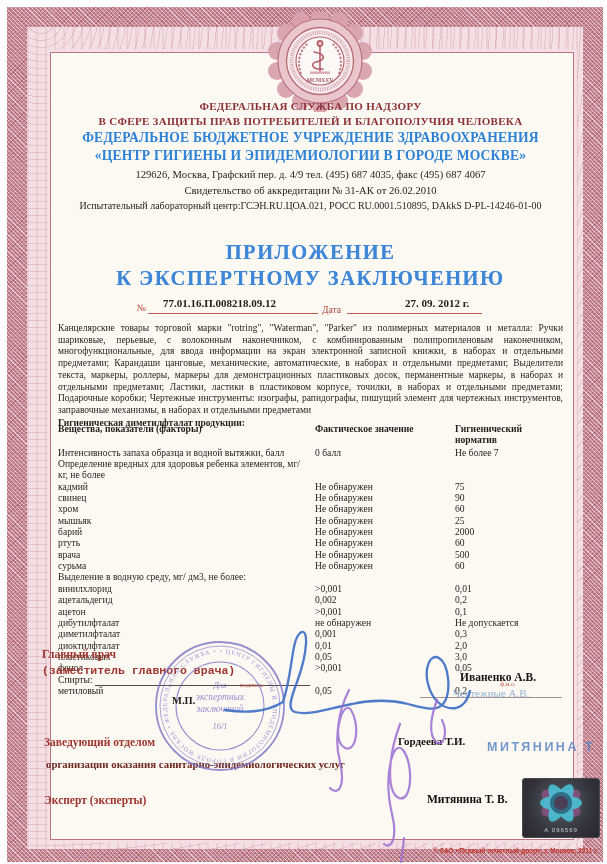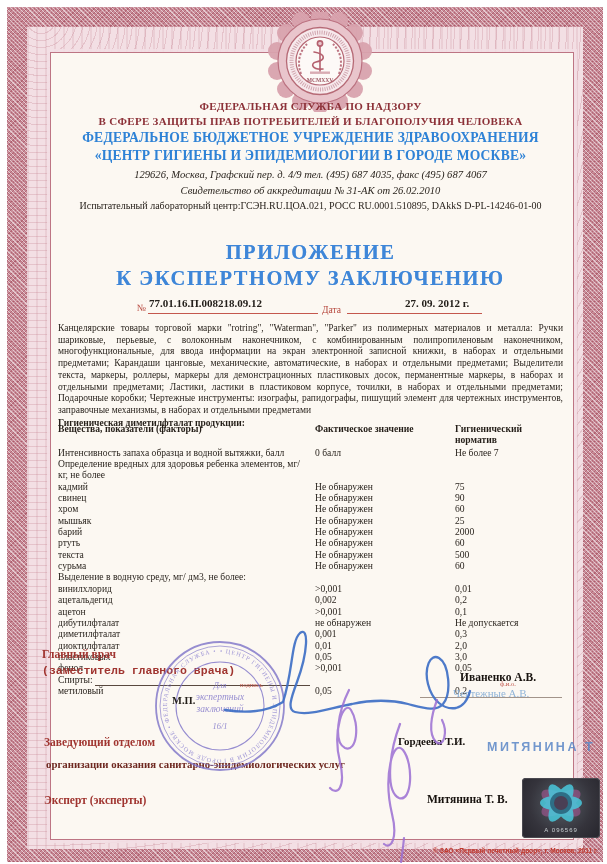--- a/index.html
+++ b/index.html
@@ -16,29 +16,29 @@
     background-color:#f3dfe4;
     background-image:
       repeating-radial-gradient(circle at 14px -8px, rgba(193,122,137,.28) 0 1px, transparent 1px 7px),
       repeating-linear-gradient(90deg, rgba(201,141,154,.20) 0 2px, transparent 2px 9px);}
   .frame-inner{position:absolute;top:52px;left:50px;right:33px;bottom:24px;
     background:#fcf8f2;border:1.6px solid #bd7584;box-shadow:0 0 0 3px rgba(243,223,228,.9);}
   
   .hdr{position:absolute;top:99px;left:56px;right:42px;text-align:center;}
   .h-red{font-size:11px;font-weight:bold;color:#8c3138;line-height:15px;letter-spacing:.3px;}
   .h-blue{font-size:13.6px;font-weight:bold;color:#2e82d6;line-height:17.5px;letter-spacing:.2px;}
-  .h-addr{font-size:10.6px;color:#2a241e;line-height:15.5px;margin-top:3px;font-style:italic;}
+  .h-addr{font-size:10.6px;color:#2a241e;line-height:15.5px;margin-top:3px;}
   .h-tiny{font-size:10px;color:#2a241e;line-height:15px;}
   
   .title{position:absolute;top:239px;left:56px;right:42px;text-align:center;color:#3e86d8;
          font-weight:bold;font-size:20.5px;line-height:26px;letter-spacing:1.5px;
          text-shadow:0 0 .6px rgba(62,134,216,.55);}
   
   .no-label{position:absolute;left:137px;top:303px;font-size:9.5px;color:#b5443a;}
-  .no-value{position:absolute;left:149px;top:297px;font-size:11px;font-weight:bold;}
+  .no-value{position:absolute;left:163px;top:297px;font-size:11px;font-weight:bold;}
   .no-line{position:absolute;left:148px;top:313px;width:170px;height:1px;background:#c4574d;}
   .date-label{position:absolute;left:322px;top:305px;font-size:9.5px;color:#b5443a;}
   .date-value{position:absolute;left:405px;top:297px;font-size:11px;font-weight:bold;}
   .date-line{position:absolute;left:347px;top:313px;width:135px;height:1px;background:#c4574d;}
   
   .descr{position:absolute;top:323px;left:58px;width:505px;font-size:9.5px;line-height:11.7px;
          text-align:justify;color:#251f19;}
   .sect-title{font-weight:bold;margin-top:1px;}
   .tbl{position:absolute;top:423px;left:58px;width:505px;font-size:9.6px;color:#251f19;}
   .t-row{display:grid;grid-template-columns:257px 140px 1fr;line-height:11.35px;align-items:start;}
@@ -188,21 +188,21 @@
           <span class="t-c">барий</span>
           <span class="t-c">Не обнаружен</span>
           <span class="t-c">2000</span>
         </div>
         <div class="t-row">
           <span class="t-c">ртуть</span>
           <span class="t-c">Не обнаружен</span>
           <span class="t-c">60</span>
         </div>
         <div class="t-row">
-          <span class="t-c">текста</span>
+          <span class="t-c">врача</span>
           <span class="t-c">Не обнаружен</span>
           <span class="t-c">500</span>
         </div>
         <div class="t-row">
           <span class="t-c">сурьма</span>
           <span class="t-c">Не обнаружен</span>
           <span class="t-c">60</span>
         </div>
         <div class="t-row">
           <span class="t-c">Выделение в водную среду, мг/ дм3, не более:</span>

